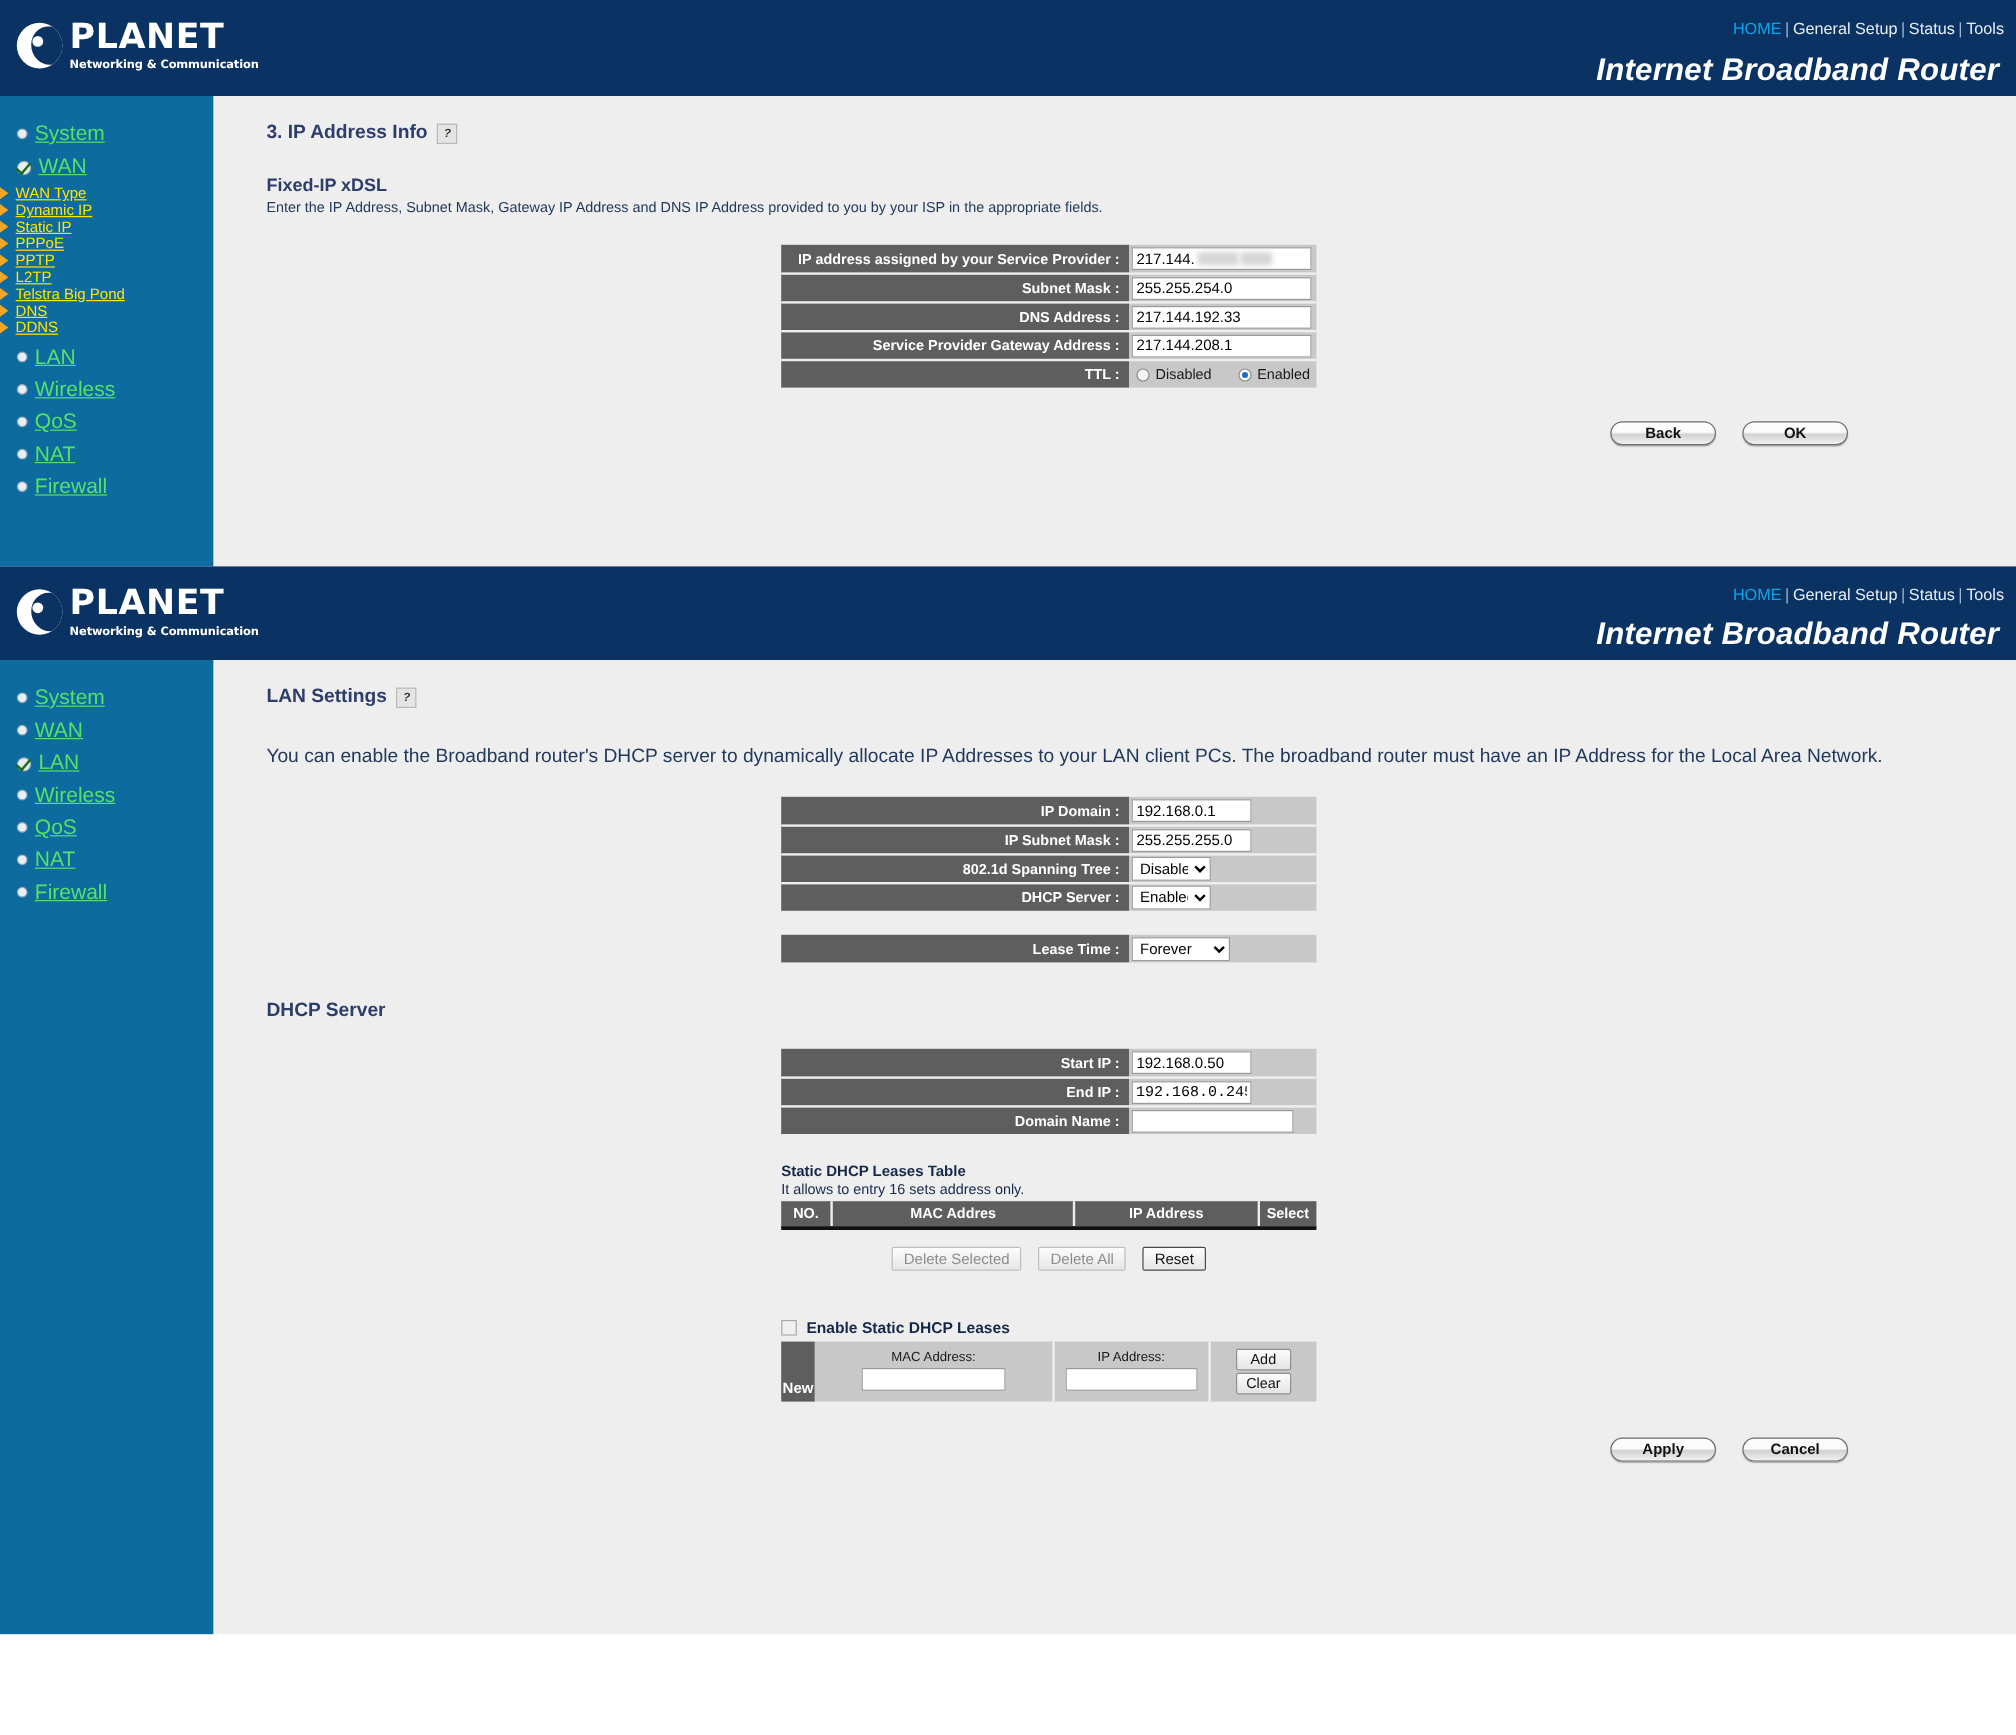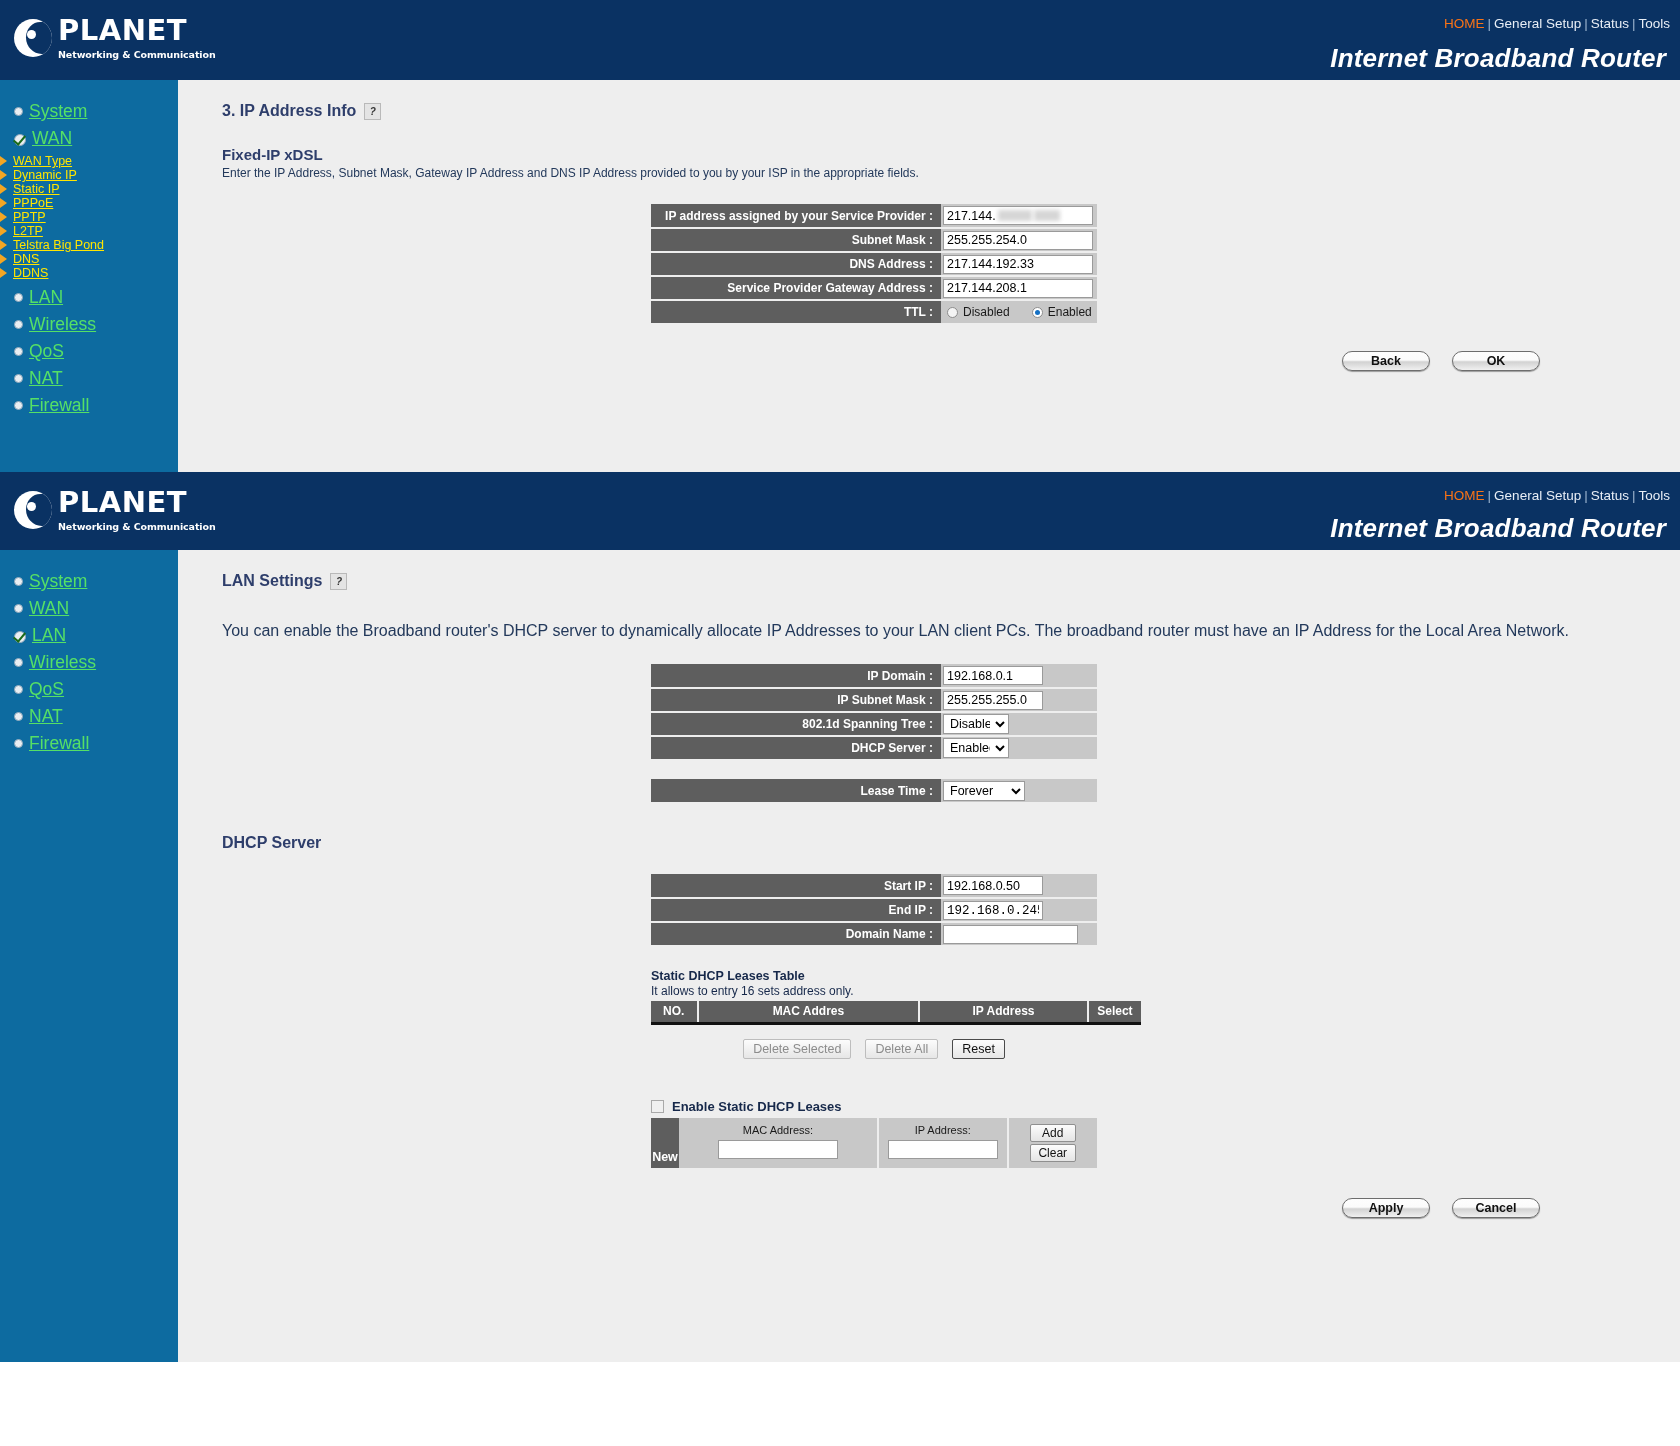--- a/index.html
+++ b/index.html
@@ -63,21 +63,21 @@
     font-family: "DejaVu Sans", sans-serif;
   }
   .topnav {
     position: absolute;
     right: 10px; top: 16px;
     font-size: 13.5px;
     color: #e8eef6;
     white-space: nowrap;
   }
   .topnav a { text-decoration: none; color: #e8eef6; }
-  .topnav a.home { color: #f97316; }
+  .topnav a.home { color: #0ea5e9; }
   .topnav .sep { color: #9fb6d0; padding: 0 3px; }
   .hdr-title {
     position: absolute;
     right: 14px; bottom: 6px;
     color: #fff;
     font-style: italic;
     font-weight: bold;
     font-size: 26px;
     letter-spacing: 0.2px;
   }
@@ -299,21 +299,21 @@
     font-weight: bold;
     color: #2e3e6b;
     margin: 46px 0 0 44px;
   }
   
   .leases-wrap { margin: 22px 0 0 473px; width: 446px; }
   .lease-title { font-size: 12.5px; font-weight: bold; color: #16284a; }
   .lease-note { font-size: 12px; color: #16284a; margin-top: 1px; }
   .lease-tbl {
     border-collapse: collapse;
-    width: 490px;
+    width: 446px;
     margin-top: 3px;
     border-bottom: 3px solid #111;
   }
   .lease-tbl th {
     background: #5e5e5e;
     color: #fff;
     font-size: 12px;
     font-weight: bold;
     height: 22px;
     border-right: 2px solid #eeeeee;

